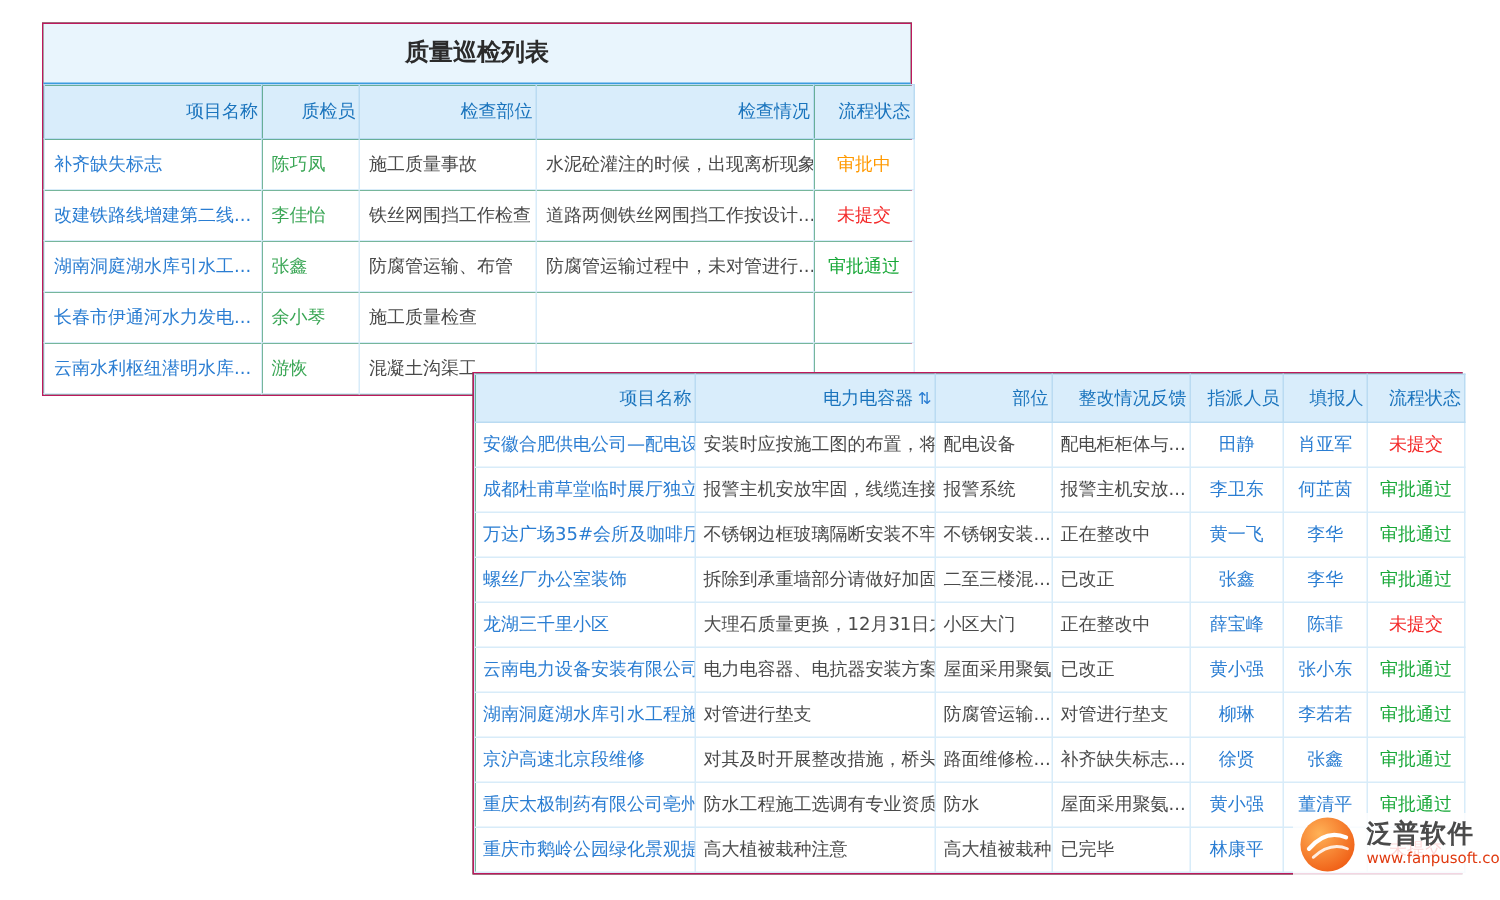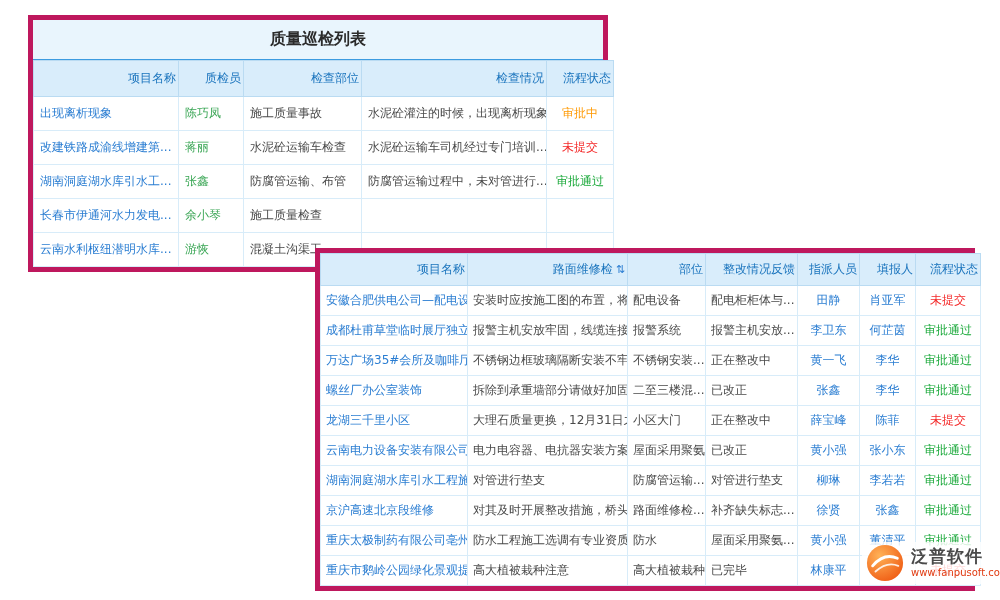--- a/index.html
+++ b/index.html
@@ -6,21 +6,21 @@
   html, body {
     width: 1000px; height: 600px;
     background: #ffffff;
     font-family: "DejaVu Sans", "Liberation Sans", sans-serif;
     position: relative;
     overflow: hidden;
   }
   .panel {
     position: absolute;
     background: #15803d;
-    border: 5px solid #be185d;
+    border: 1px solid #be185d;
   }
   #inspection-panel { left: 28px; top: 15px; width: 580px; z-index: 1; }
   #rectification-panel { left: 315px; top: 248px; width: 660px; z-index: 2; }
   .title-bar {
     background: #e9f5fd;
     border-bottom: 1px solid #3c9be0;
     text-align: center;
     font-weight: bold;
     color: #2b2b2b;
   }
@@ -81,31 +81,31 @@
       <tr>
         <th>项目名称</th>
         <th>质检员</th>
         <th>检查部位</th>
         <th>检查情况</th>
         <th>流程状态</th>
       </tr>
     </thead>
     <tbody>
         <tr>
-          <td class="c-link">出现离析现象</td>
+          <td class="c-link">补齐缺失标志</td>
           <td class="c-green">陈巧凤</td>
           <td class="c-plain">施工质量事故</td>
           <td class="c-plain">水泥砼灌注的时候，出现离析现象</td>
           <td class="c-status" style="color: rgb(255, 153, 0);">审批中</td>
         </tr>
         <tr>
-          <td class="c-link">改建铁路成渝线增建第...</td>
-          <td class="c-green">蒋丽</td>
-          <td class="c-plain">水泥砼运输车检查</td>
-          <td class="c-plain">水泥砼运输车司机经过专门培训...</td>
+          <td class="c-link">改建铁路线增建第二线...</td>
+          <td class="c-green">李佳怡</td>
+          <td class="c-plain">铁丝网围挡工作检查</td>
+          <td class="c-plain">道路两侧铁丝网围挡工作按设计...</td>
           <td class="c-status" style="color: rgb(244, 42, 42);">未提交</td>
         </tr>
         <tr>
           <td class="c-link">湖南洞庭湖水库引水工...</td>
           <td class="c-green">张鑫</td>
           <td class="c-plain">防腐管运输、布管</td>
           <td class="c-plain">防腐管运输过程中，未对管进行...</td>
           <td class="c-status" style="color: rgb(24, 168, 56);">审批通过</td>
         </tr>
         <tr>
@@ -133,21 +133,21 @@
         <col style="width:160px">
         <col style="width:78px">
         <col style="width:92px">
         <col style="width:62px">
         <col style="width:56px">
         <col style="width:65px">
     </colgroup>
     <thead>
       <tr>
         <th>项目名称</th>
-        <th><span>路面维修检</span><span class="sort">⇅</span></th>
+        <th><span>电力电容器</span><span class="sort">⇅</span></th>
         <th>部位</th>
         <th>整改情况反馈</th>
         <th>指派人员</th>
         <th>填报人</th>
         <th>流程状态</th>
       </tr>
     </thead>
     <tbody>
         <tr>
           <td class="c-link">安徽合肥供电公司—配电设备...</td>

